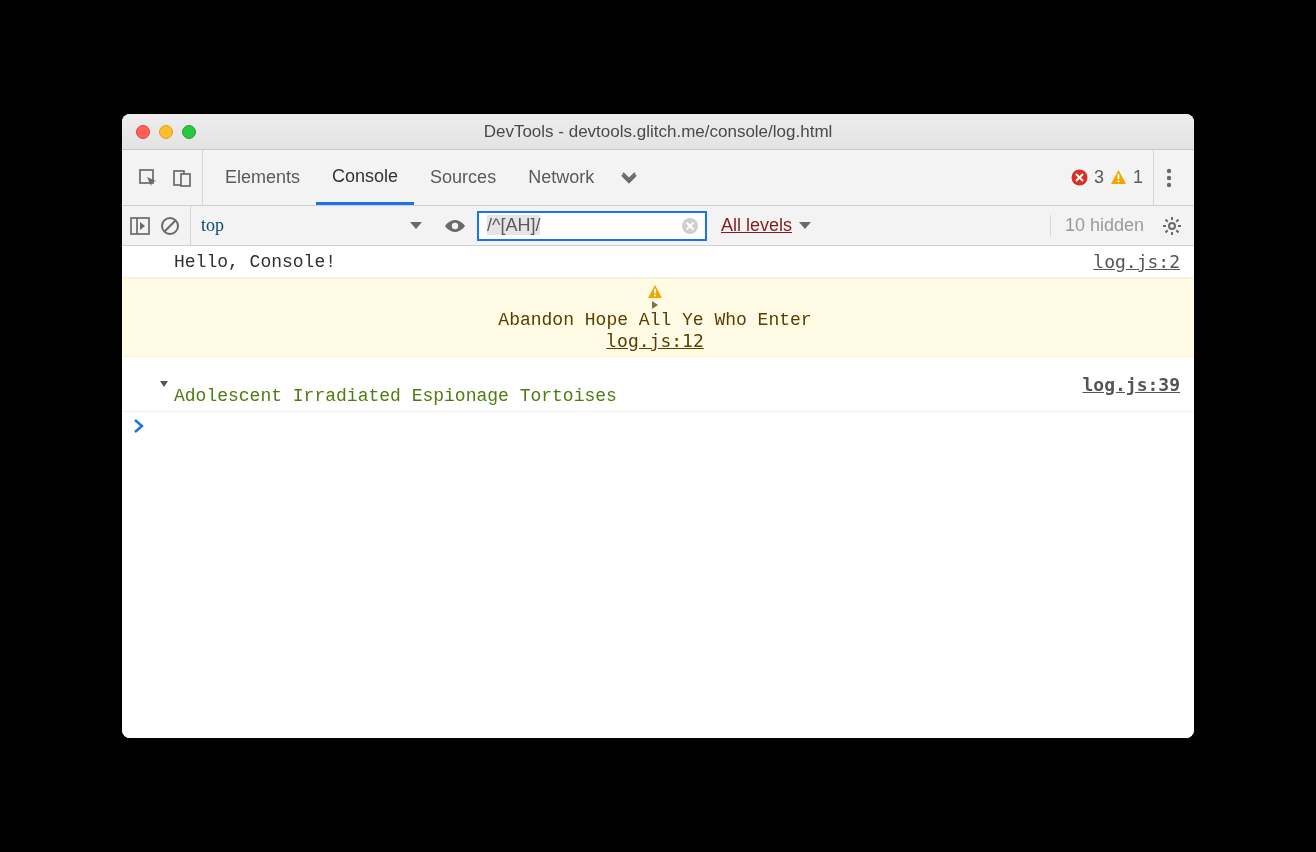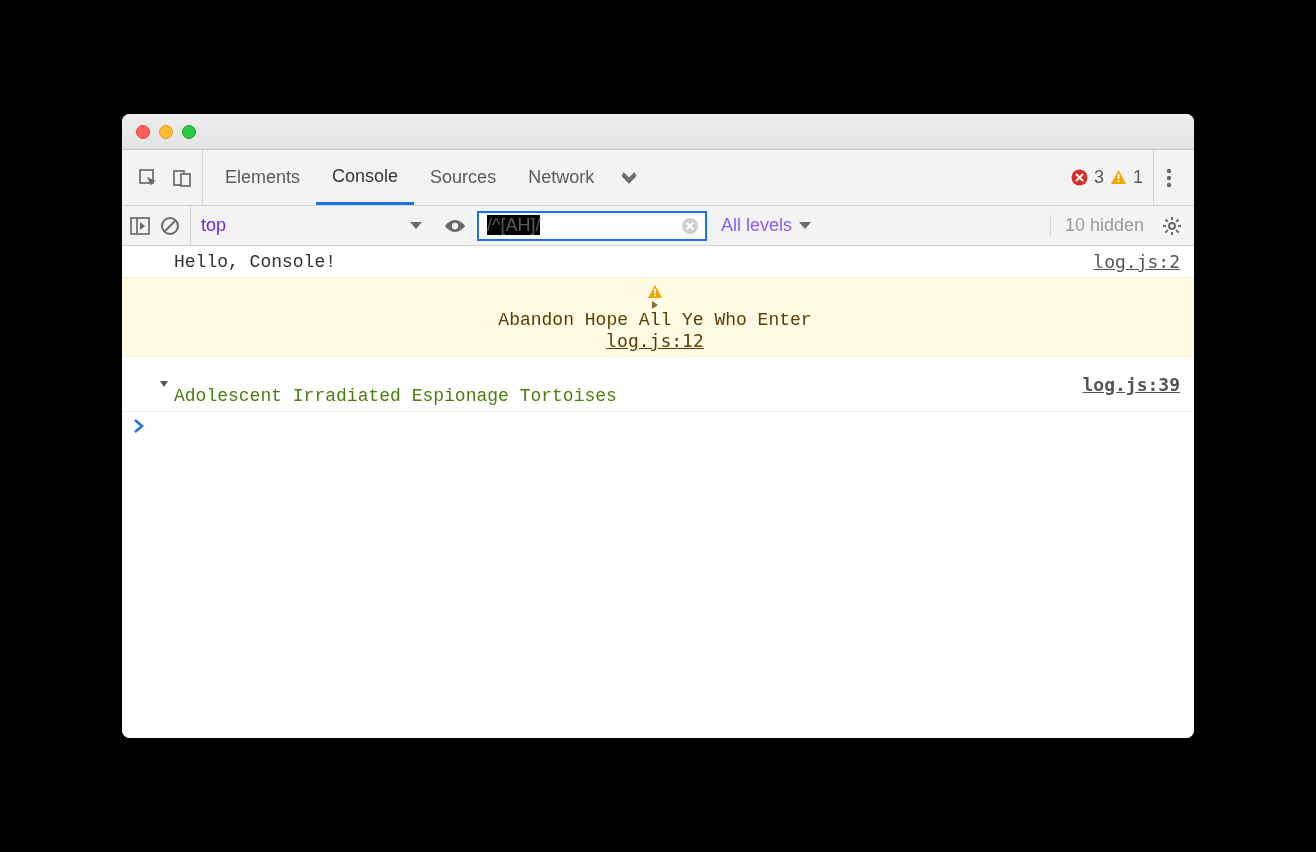--- a/index.html
+++ b/index.html
@@ -119,39 +119,40 @@
     color: #5a5a5a;
   }
   .ctx-select {
     display: flex;
     align-items: center;
     gap: 8px;
     border-left: 1px solid #d6d6d6;
     padding: 0 10px;
     height: 100%;
   }
-  .ctx-value { min-width: 200px; color: #6d28d9; }
+  .ctx-value { min-width: 200px; color: #0c4a6e; font-family: Liberation Serif, serif; }
   .filter-input-wrap {
     display: flex;
     align-items: center;
     border: 2px solid #1a73e8;
     background: #fff;
     height: 30px;
     width: 230px;
     padding: 0 4px 0 8px;
   }
   .filter-text-sel {
-    background: #000000;
+    background: #e5e5e5;
   }
   .filter-typed { padding: 0 2px 0 0; }
   .clear-btn { color: #bdbdbd; font-size:18px; padding:0 2px; }
   .levels {
     display: flex; align-items:center; gap:6px;
-    color: #8b5cf6;
+    color: #7f1d1d;
     padding: 0 4px;
+    text-decoration: underline;
   }
   .hidden-count {
     color: #9a9a9a;
     border-left: 1px solid #d6d6d6;
     padding-left: 14px;
   }
   .settings { color:#7a7a7a; padding: 0 2px 0 8px; }
   
   .console {
     flex: 1;
@@ -189,20 +190,21 @@
 <body>
 
 <div class="window">
 
   <div class="titlebar">
     <div class="traffic-lights">
       <div class="traffic-light tl-close"></div>
       <div class="traffic-light tl-min"></div>
       <div class="traffic-light tl-max"></div>
     </div>
+    <div class="title">DevTools - devtools.glitch.me/console/log.html</div>
   </div>
 
   <div class="tabrow">
     <div class="tab-left-icons">
       <span class="icon">
         <svg width="20" height="20" viewBox="0 0 20 20">
             <rect x="2" y="2" width="13" height="13" fill="none" stroke="#6a6a6a" stroke-width="1.7"></rect>
             <path d="M9 9 L18 13 L14 14 L13 18 Z" fill="#6a6a6a"></path>
           </svg>
       </span>

